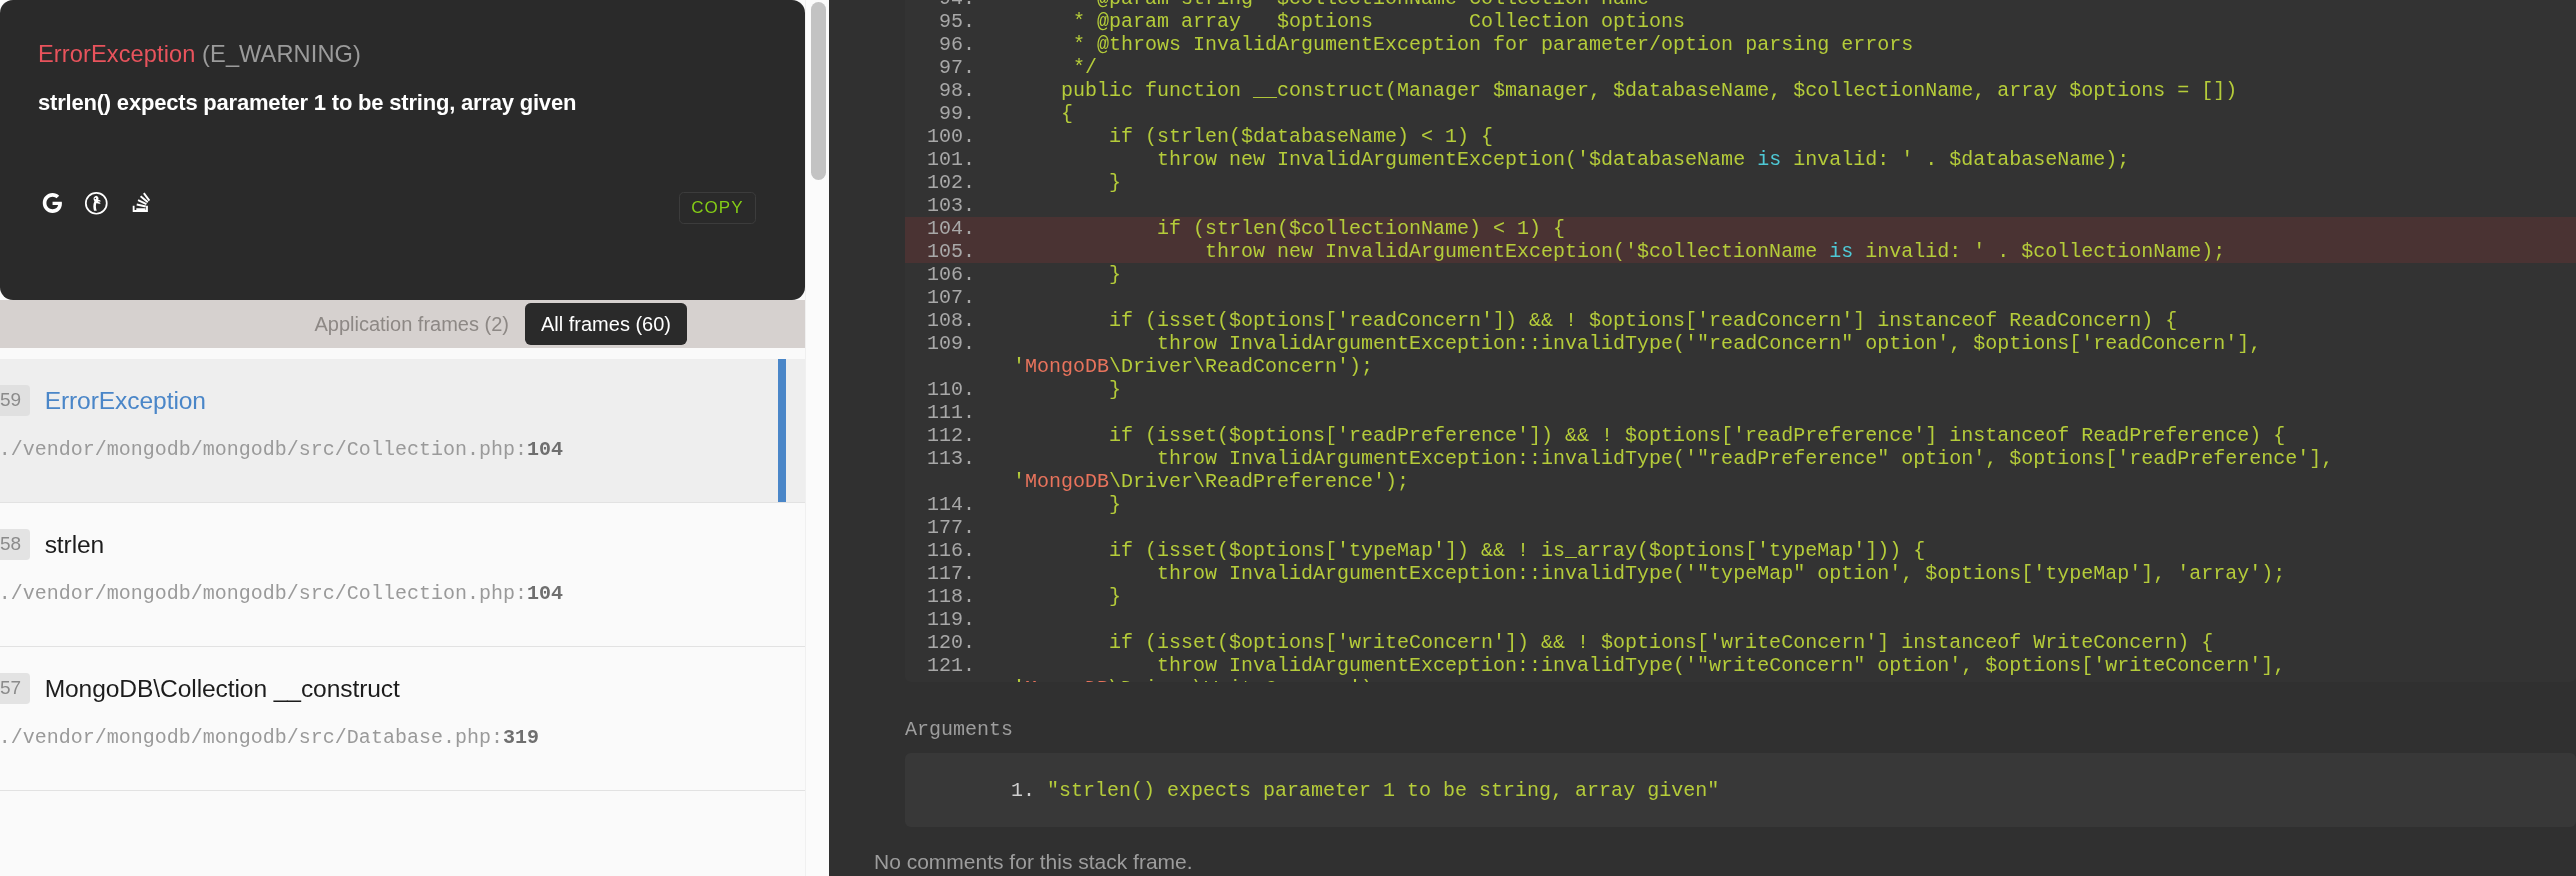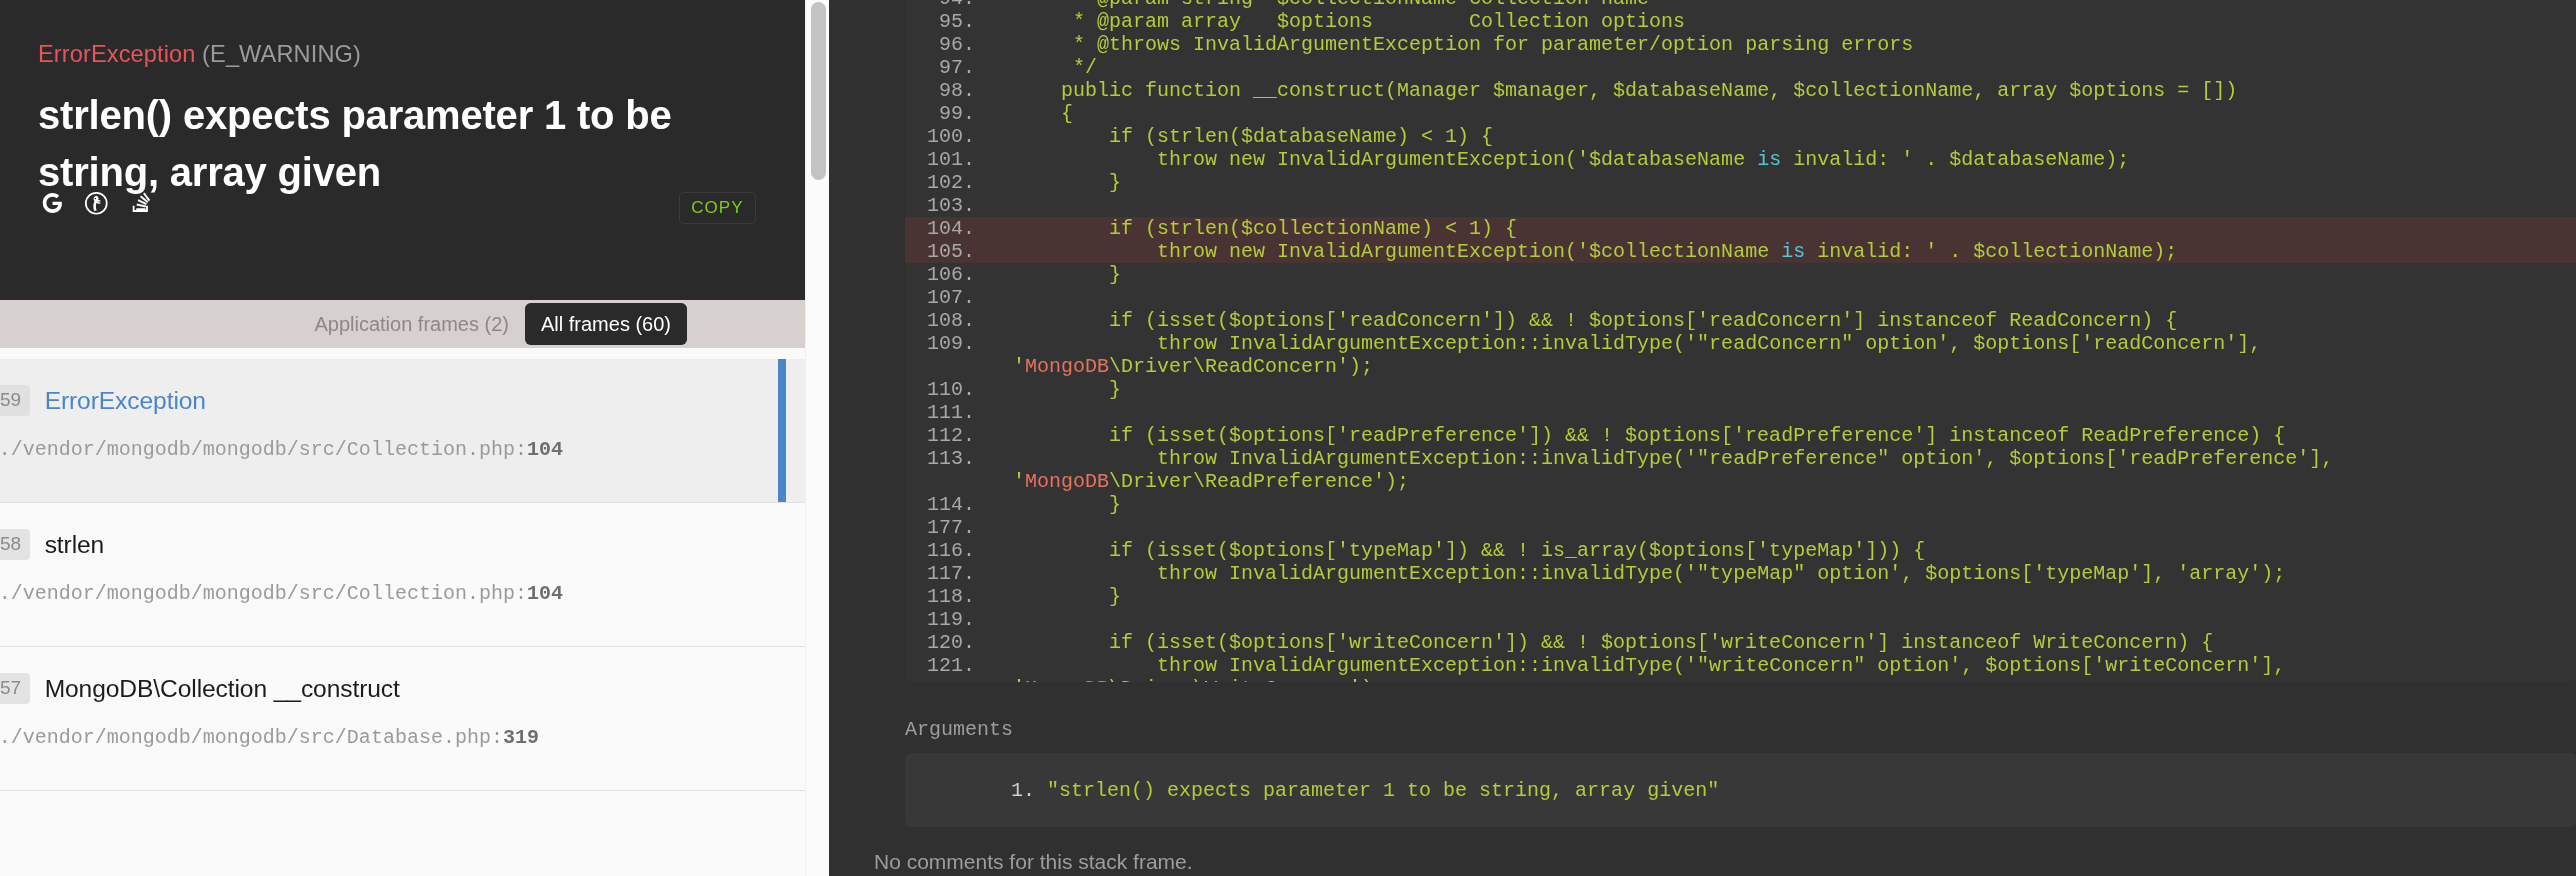--- a/index.html
+++ b/index.html
@@ -19,32 +19,33 @@
     background:#fafafa;
     overflow:hidden;
   }
 
   
   .exc-header {
     position:absolute; left:0; top:0;
     width:805px; height:300px;
     background:#2a2a2a;
     padding:42px 57px 0 38px;
+    border-radius:13px;
   }
   .exc-type-line {
     font-size:23.6px; line-height:1.1;
     letter-spacing:0.1px;
     white-space:nowrap;
   }
   .exc-class { color:#e8535c; }
   .exc-code  { color:#9b9b9b; }
   .exc-message {
     margin-top:19px;
     color:#ffffff;
-    font-size:40px;
+    font-size:22px;
     font-weight:bold;
     line-height:1.42;
     max-width:718px;
     letter-spacing:-0.2px;
   }
   .exc-tools {
     position:absolute; left:38px; top:189px;
     display:flex; align-items:center; gap:16px;
   }
   .tool-icon {
@@ -172,21 +173,21 @@
     overflow:hidden;
     height:695px;
   }
   .code-line {
     display:flex;
     font-family:"Liberation Mono", monospace;
     font-size:20px;
     line-height:23px;
     white-space:pre-wrap;
   }
-  .code-line.hl { background:#4a3333; }
+  .code-line.hl { background:#4a3333;gap:48px; }
   .ln {
     flex:0 0 87px;
     text-align:right;
     padding-right:17px;
     color:#a8a8a8;
     user-select:none;
   }
   .code-line.hl .ln { color:#a8a8a8; }
   .src {
     flex:1 1 auto;

